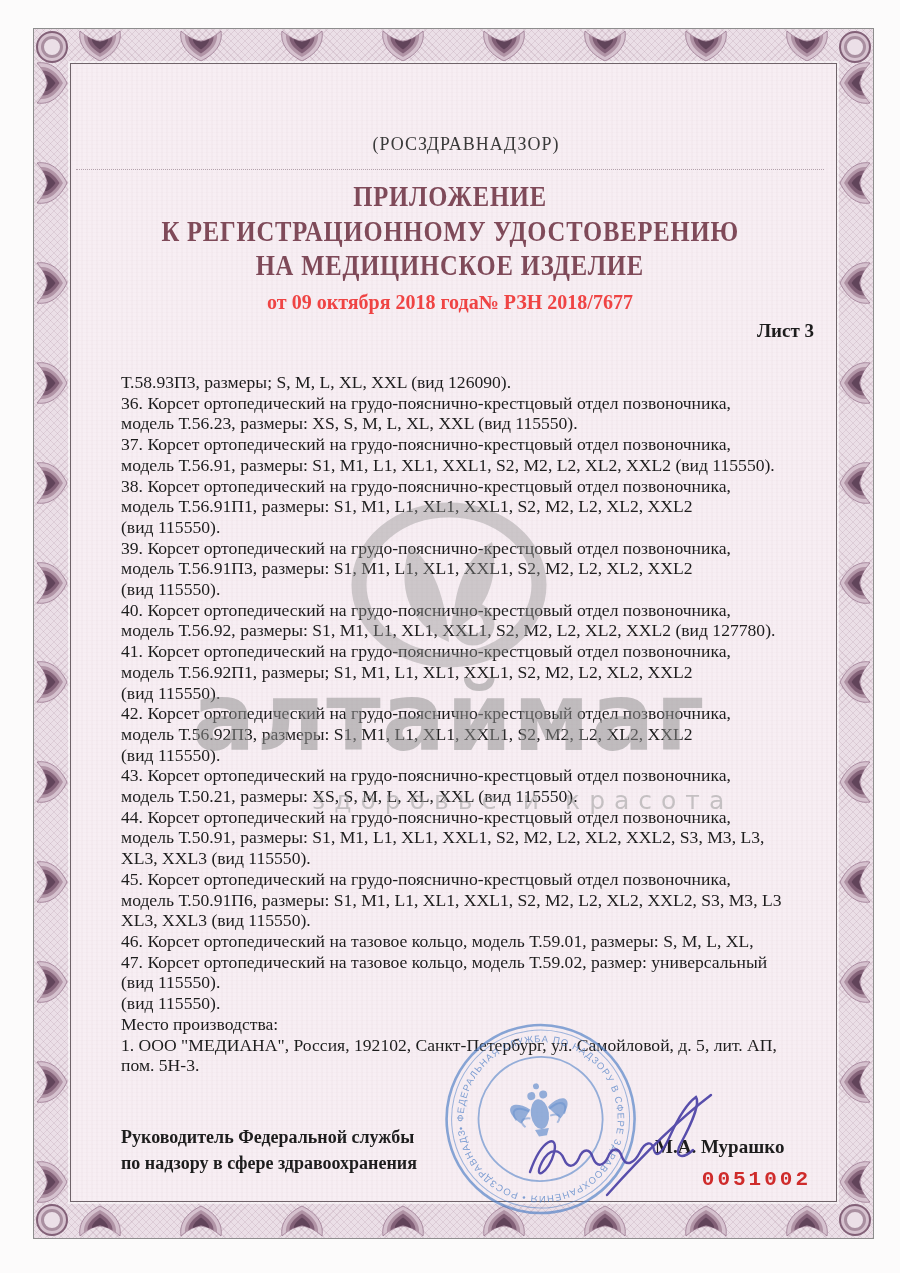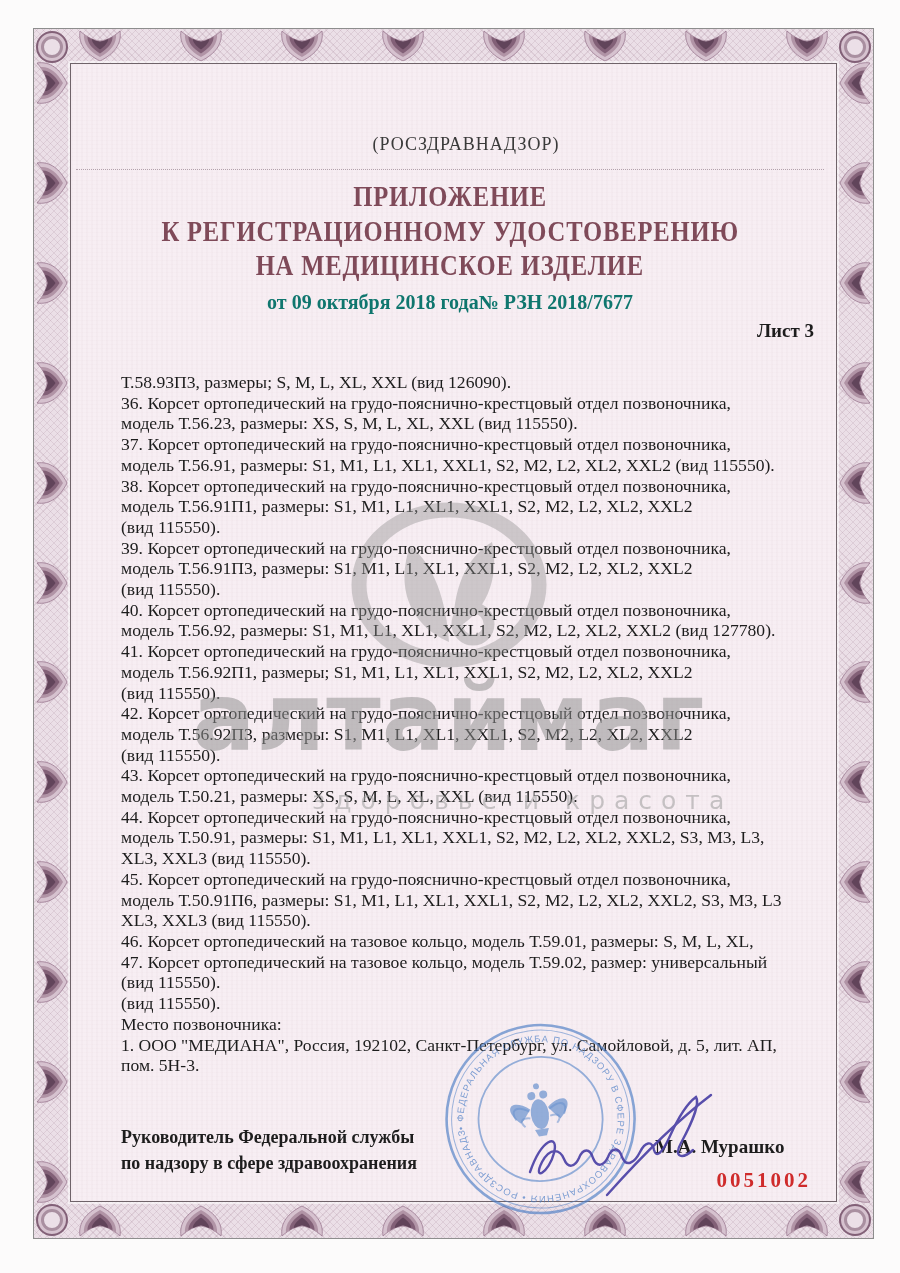--- a/index.html
+++ b/index.html
@@ -35,31 +35,31 @@
   .agency1{position:absolute;top:106px;left:0;width:100%;text-align:center;
            font-size:18px;letter-spacing:1px;color:#3a3a3a;}
   .agency2{position:absolute;top:134px;left:0;width:100%;text-align:center;
            font-size:18px;letter-spacing:1px;color:#3a3a3a;margin-left:16px;}
   .dotline{position:absolute;top:169px;left:76px;width:748px;border-top:1px dotted #b3a2ac;}
   .title-line{position:absolute;left:0;width:100%;text-align:center;font-weight:bold;
               color:#7f4a59;font-size:30px;line-height:30px;}
   .title-line>span{display:inline-block;transform:scaleX(.82);transform-origin:center;white-space:nowrap;letter-spacing:1px;}
   .t1{top:181px}.t2{top:216px}.t3{top:250px}
   .dateline{position:absolute;top:291px;left:0;width:100%;display:flex;justify-content:center;
-            font-weight:bold;font-size:20px;color:#0f766e;}
+            font-weight:bold;font-size:20px;color:#ef4444;}
   .sheet{position:absolute;top:320px;left:0;width:100%;box-sizing:border-box;padding-right:86px;
          text-align:right;font-weight:bold;font-size:19px;}
   
   .body-text{position:absolute;top:372px;left:121px;width:692px;font-size:17.6px;line-height:20.7px;}
   .body-text .bline{white-space:nowrap;}
   
   .foot{position:absolute;top:1124px;left:121px;width:692px;font-size:18px;}
   .foot .ft1,.foot .ft2{font-weight:bold;line-height:26px;white-space:nowrap;}
   .signer{position:absolute;left:534px;top:12px;font-weight:bold;font-size:19px;white-space:nowrap;}
-  .serial{position:absolute;right:2px;top:44px;font-family:Liberation Serif, serif;
+  .serial{position:absolute;right:2px;top:44px;font-family:Liberation Mono, monospace;
           font-weight:bold;font-size:21px;letter-spacing:3px;color:#cf2b2b;}
   
   .wm-logo{position:absolute;left:346px;top:502px;width:206px;height:166px;opacity:.40;z-index:3;}
   .wm-brand{position:absolute;left:192px;top:668px;font-family:"DejaVu Sans",sans-serif;
             font-weight:bold;font-size:94px;line-height:100px;color:#8f8f8f;opacity:.52;
             letter-spacing:1px;z-index:3;}
   .wm-tag{position:absolute;left:312px;top:786px;font-family:"DejaVu Sans",sans-serif;
           font-size:25px;letter-spacing:9px;color:#9d9d9d;opacity:.55;z-index:3;white-space:nowrap;}
   .stamp{position:absolute;left:428px;top:1022px;width:226px;height:200px;z-index:4;
          transform:rotate(-8deg);opacity:.88;}
@@ -363,21 +363,21 @@
       <div class="bline">44. Корсет ортопедический на грудо-пояснично-крестцовый отдел позвоночника,</div>
       <div class="bline">модель Т.50.91, размеры: S1, M1, L1, XL1, XXL1, S2, M2, L2, XL2, XXL2, S3, M3, L3,</div>
       <div class="bline">XL3, XXL3 (вид 115550).</div>
       <div class="bline">45. Корсет ортопедический на грудо-пояснично-крестцовый отдел позвоночника,</div>
       <div class="bline">модель Т.50.91П6, размеры: S1, M1, L1, XL1, XXL1, S2, M2, L2, XL2, XXL2, S3, M3, L3</div>
       <div class="bline">XL3, XXL3 (вид 115550).</div>
       <div class="bline">46. Корсет ортопедический на тазовое кольцо, модель Т.59.01, размеры: S, M, L, XL,</div>
       <div class="bline">47. Корсет ортопедический на тазовое кольцо, модель Т.59.02, размер: универсальный</div>
       <div class="bline">(вид 115550).</div>
       <div class="bline">(вид 115550).</div>
-      <div class="bline">Место позвоночника:</div>
+      <div class="bline">Место производства:</div>
       <div class="bline">1. ООО "МЕДИАНА", Россия, 192102, Санкт-Петербург, ул. Самойловой, д. 5, лит. АП,</div>
       <div class="bline">пом. 5Н-3.</div>
     </div>
 
   <div class="foot">
     <div class="ft1">Руководитель Федеральной службы</div>
     <div class="ft2">по надзору в сфере здравоохранения</div>
     <div class="signer">М.А. Мурашко</div>
     <div class="serial">0051002</div>
   </div>

